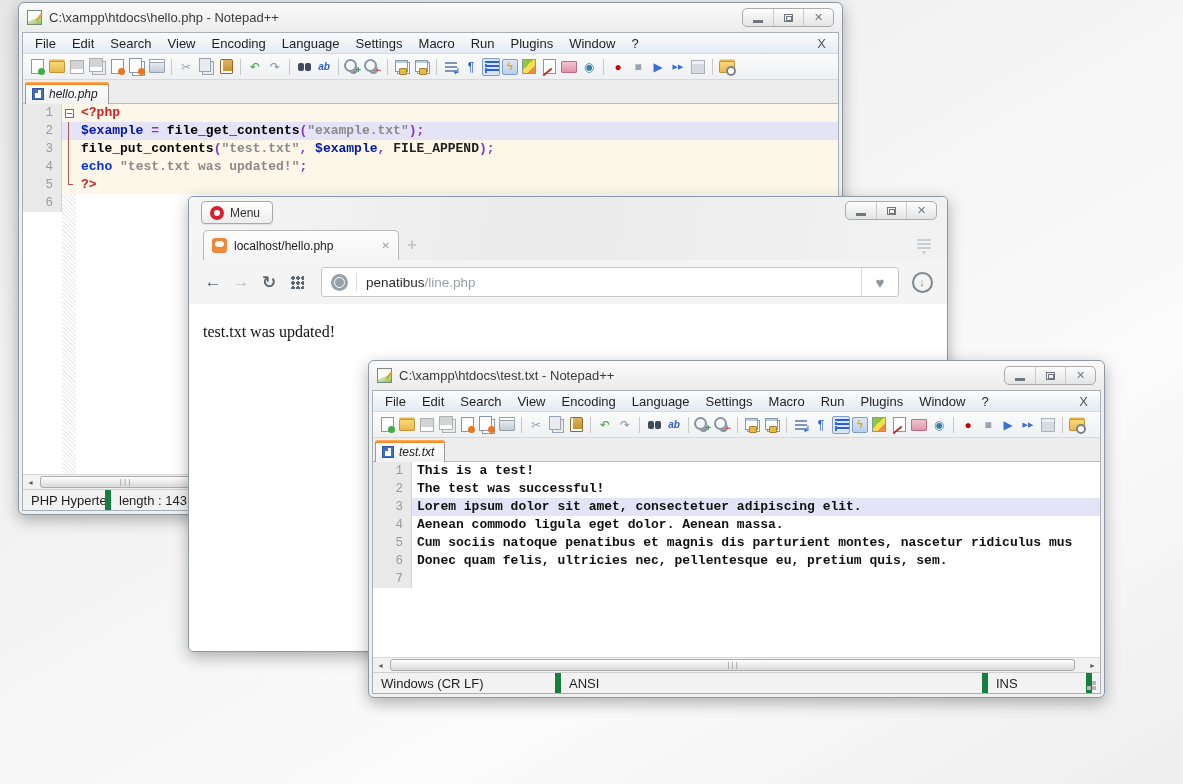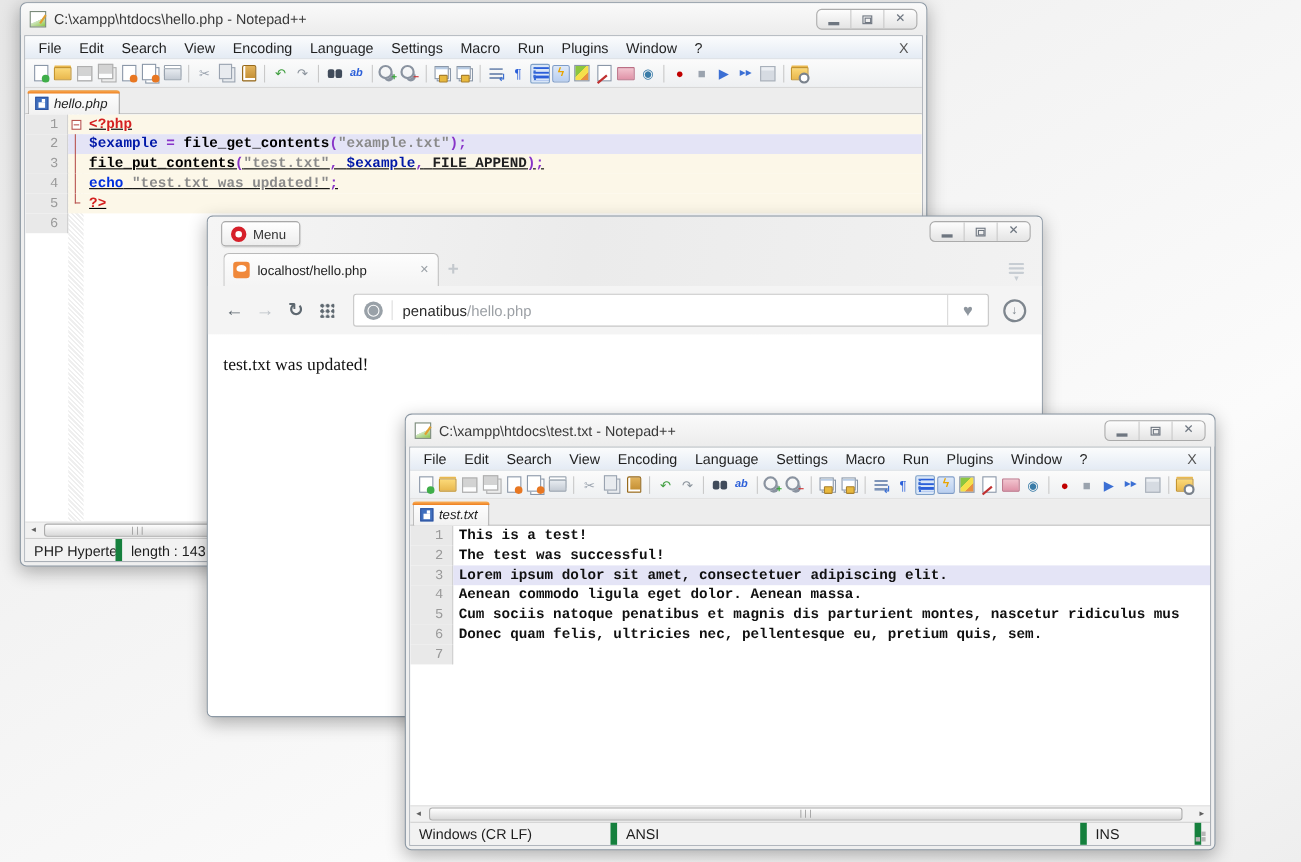--- a/index.html
+++ b/index.html
@@ -104,21 +104,21 @@
 
   
   .editor { flex:1; background:#fff; overflow:hidden; position:relative;
             font-family:"Liberation Mono","DejaVu Sans Mono",monospace; font-size:13px; font-weight:bold; }
   .fold-strip { position:absolute; left:39px; top:0; bottom:0; width:14px;
             background:repeating-linear-gradient(45deg,#ffffff 0 1.5px,#efefef 1.5px 3px); }
   .row { display:flex; height:18px; line-height:18px; position:relative; }
   .gutter { width:39px; flex:none; background:#e9e9e9; color:#9a9a9a; text-align:right;
             padding-right:8px; font-weight:normal; font-size:12.5px; border-right:1px solid #d0d0d0; }
   .rowbody { flex:1; display:flex; }
-  .bgl-cream { background:#fcf7e8;text-decoration:underline; }
+  .bgl-cream { background:#fcf7e8; }
   .bgl-cur { background:#e4e4f6; }
   .fold { width:14px; flex:none; display:flex; align-items:center; justify-content:center; position:relative; }
   .fbox { width:9px; height:9px; border:1px solid #b85450; background:#fff; position:relative; }
   .fbox::after { content:""; position:absolute; left:1px; right:1px; top:3px; height:1px; background:#b85450; }
   .fline { position:absolute; left:6px; top:0; bottom:0; width:1px; background:#b85450; }
   .fend { position:absolute; left:6px; top:0; height:9px; width:5px;
           border-left:1px solid #b85450; border-bottom:1px solid #b85450; }
   .code { padding-left:5px; white-space:pre; flex:1; color:#101010; }
   .t-tag { color:#d42020; }
   .t-var { color:#0018a8; }
@@ -152,21 +152,21 @@
   .npp2 .scell:nth-child(3){ width:104px; flex:none; }
   .npp2 .scell:nth-child(4){ width:120px; flex:none; }
   .npp2 .scell:nth-child(5){ width:46px; flex:none; border-right:none; }
   .resize-grip { width:4px; height:4px; background:#b5b5b5; margin:8px 4px 2px auto;
                  box-shadow:-5px 5px 0 #b5b5b5, 0 5px 0 #b5b5b5; align-self:flex-start; }
 
   
   .npp1 { left:18px; top:2px; width:825px; height:513px; z-index:1; }
   .opera { left:188px; top:196px; width:760px; height:456px; z-index:2; border-radius:5px;
            background:#fff; display:flex; flex-direction:column; }
-  .npp2 { left:368px; top:376px; width:737px; height:397px; z-index:3; }
+  .npp2 { left:368px; top:360px; width:737px; height:338px; z-index:3; }
 
   
   .o-top { flex:none; background:linear-gradient(100deg,#f5f5f5,#ebebeb 45%,#f2f2f2);
            border-radius:5px 5px 0 0; }
   .o-titlestrip { height:30px; position:relative; }
   .o-menubtn { position:absolute; left:12px; top:4px; height:23px; display:flex; align-items:center;
            gap:6px; padding:0 12px 0 8px; background:linear-gradient(#ffffff,#ededed);
            border:1px solid #a8a8a8; border-radius:4px; font-size:12px; color:#333;
            box-shadow:0 1px 1px rgba(0,0,0,.08); }
   .o-logo { width:14px; height:14px; border-radius:50%; border:4px solid #d6202a; background:#fff; }
@@ -402,21 +402,21 @@
         <span class="o-nav disabled">→</span>
         <span class="o-nav">↻</span>
         <span class="o-dial">
             <i></i>
           </span>
         <span class="o-field">
           <span class="o-badge">
               <span class="badge-c"></span>
             </span>
           <span class="o-fsep"></span>
-          <span class="o-url"><span>penatibus</span><span class="path">/hello.php</span></span>
+          <span class="o-url"><span>penatibus</span><span class="path">/line.php</span></span>
           <span class="o-heart">
               <span>♥</span>
             </span>
         </span>
         <span class="o-dl">
             <span class="dl-c">↓</span>
           </span>
       </div>
     </div>
     <div class="o-content">

